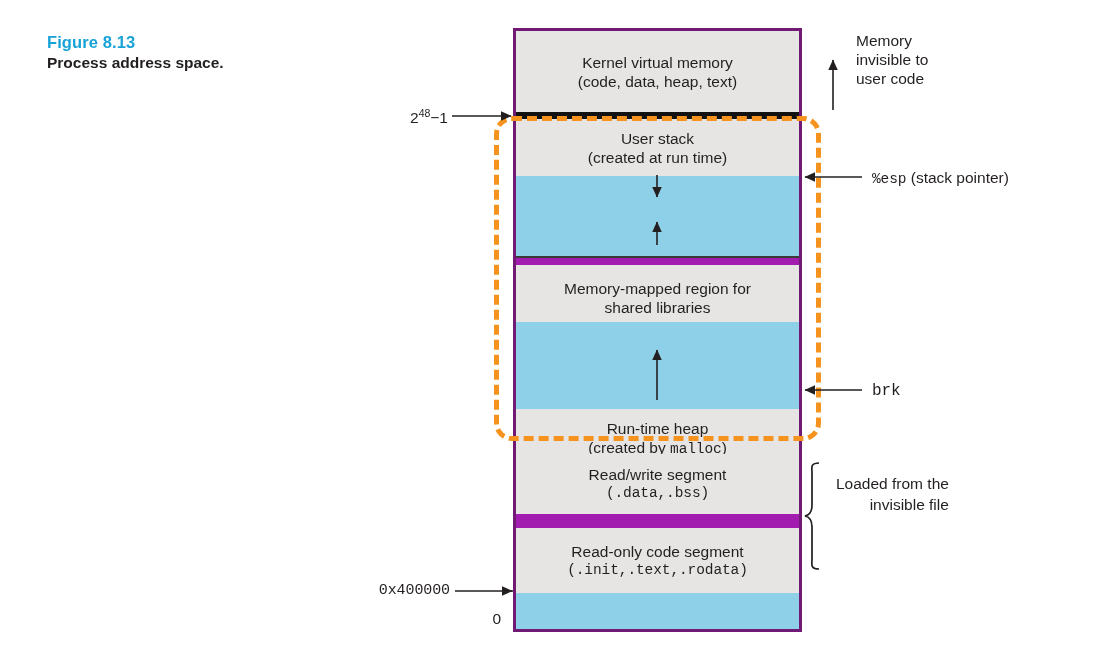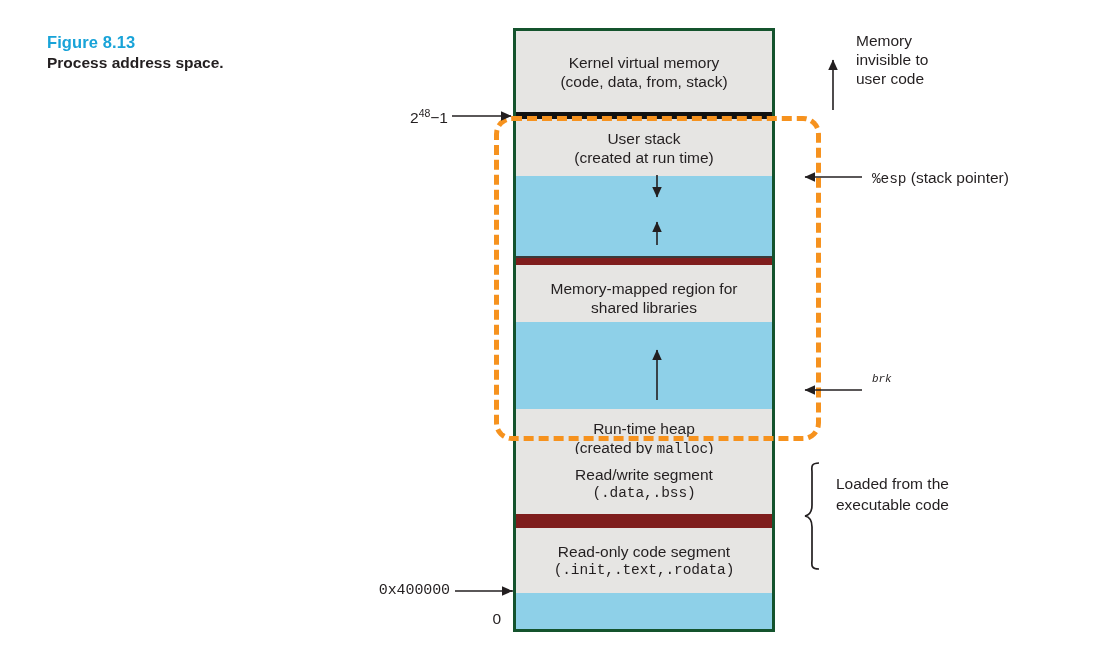--- a/index.html
+++ b/index.html
@@ -45,25 +45,25 @@
     top: 0;
     width: 1113px;
     height: 657px;
   }
 
   
   #memcol {
     position: absolute;
     left: 513px;
     top: 28px;
-    width: 262px;
+    width: 289px;
     height: 604px;
-    border: 3px solid #14532d;
+    border: 3px solid #701a75;
     box-sizing: border-box;
-    background: #7f1d1d;
+    background: #a21caf;
   }
 
   .seg {
     position: absolute;
     left: 0;
     width: 100%;
     box-sizing: border-box;
     display: flex;
     flex-direction: column;
     align-items: center;
@@ -140,21 +140,21 @@
   <div class="fig-num">Figure 8.13</div>
   <div class="fig-title">Process address space.</div>
 </div>
 
 <div id="diagram">
 
   <div id="memcol">
 
     <div class="seg gray" style="top:0px; height:81px;">
       <span class="l1">Kernel virtual memory</span>
-      <span class="l2">(code, data, from, stack)</span>
+      <span class="l2">(code, data, heap, text)</span>
     </div>
 
     <div class="thickbar" style="top:81px;"></div>
 
     <div class="seg gray" style="top:88px; height:57px;">
       <span class="l1">User stack</span>
       <span class="l2">(created at run time)</span>
     </div>
     <div class="hline" style="top:145px;"></div>
 
@@ -255,20 +255,20 @@
     <div>Memory</div>
     <div>invisible to</div>
     <div>user code</div>
   </div>
 
   <div class="rightlabel" style="left:872px; top:168px;">
     <span class="mono">%esp</span>
     <span>(stack pointer)</span>
   </div>
 
-  <div class="rightlabel mono" style="left:872px; top:370px; font-size:11px;font-style:italic;">brk</div>
+  <div class="rightlabel mono" style="left:872px; top:382px; font-size:16px;">brk</div>
 
   <div class="rightlabel" style="left:836px; top:473px; line-height:21px;text-align:right;">
     <div>Loaded from the</div>
-    <div>executable code</div>
+    <div>invisible file</div>
   </div>
 
 </div>
 
 </body></html>

